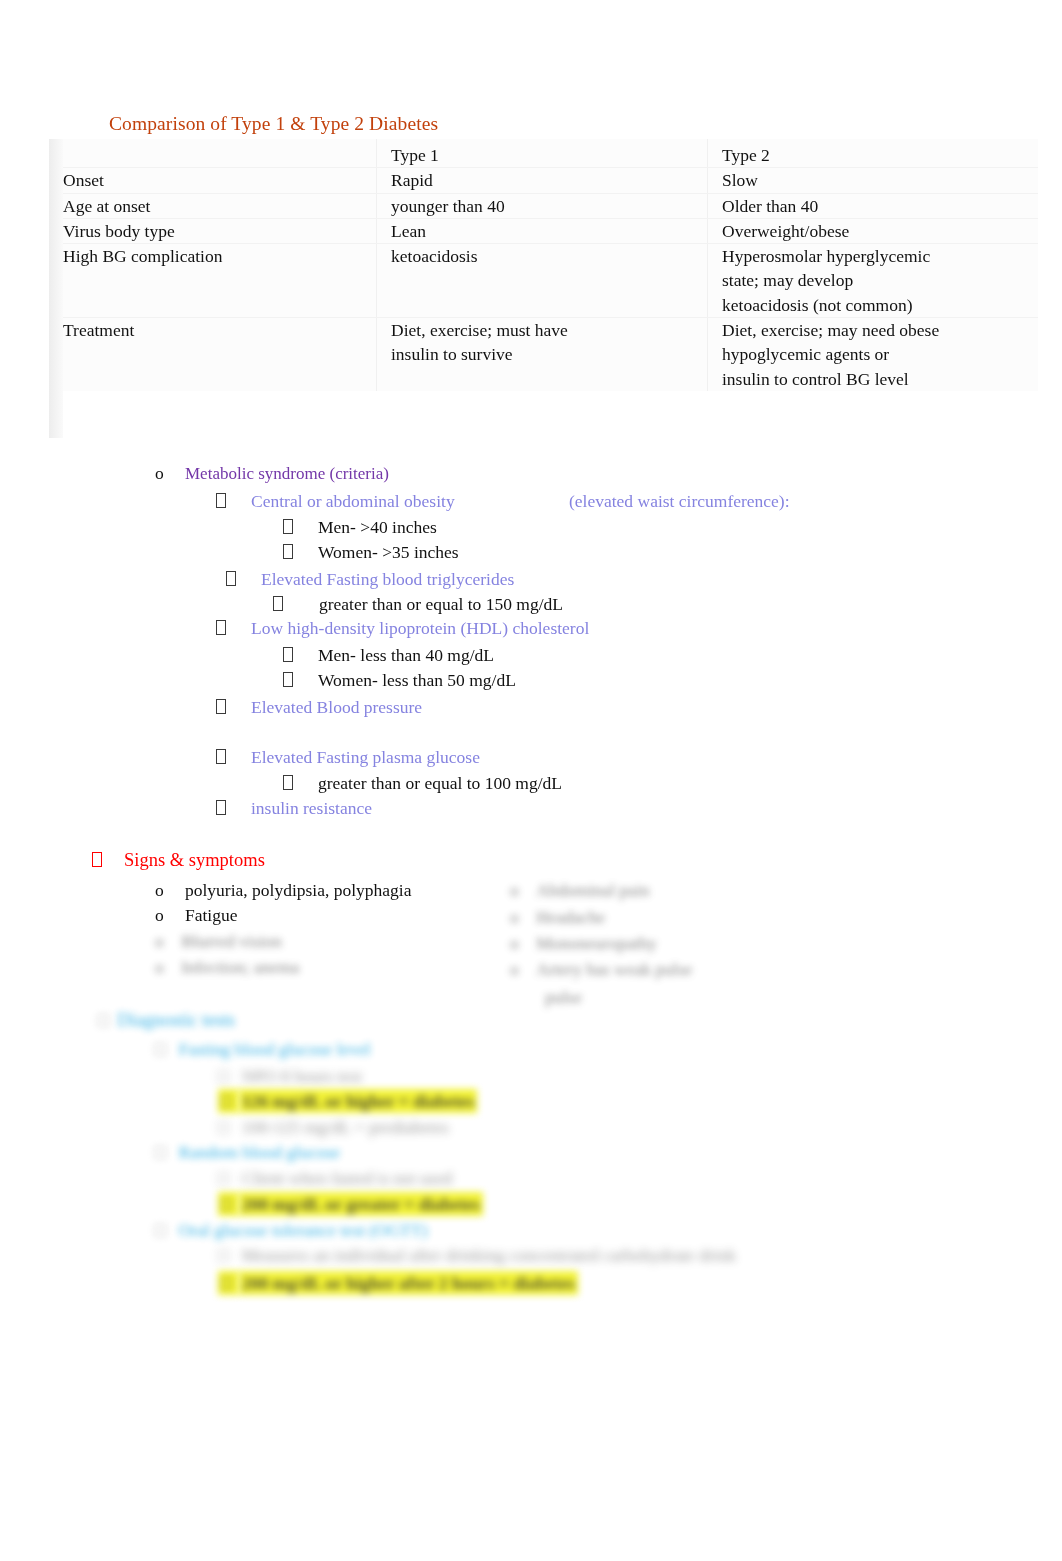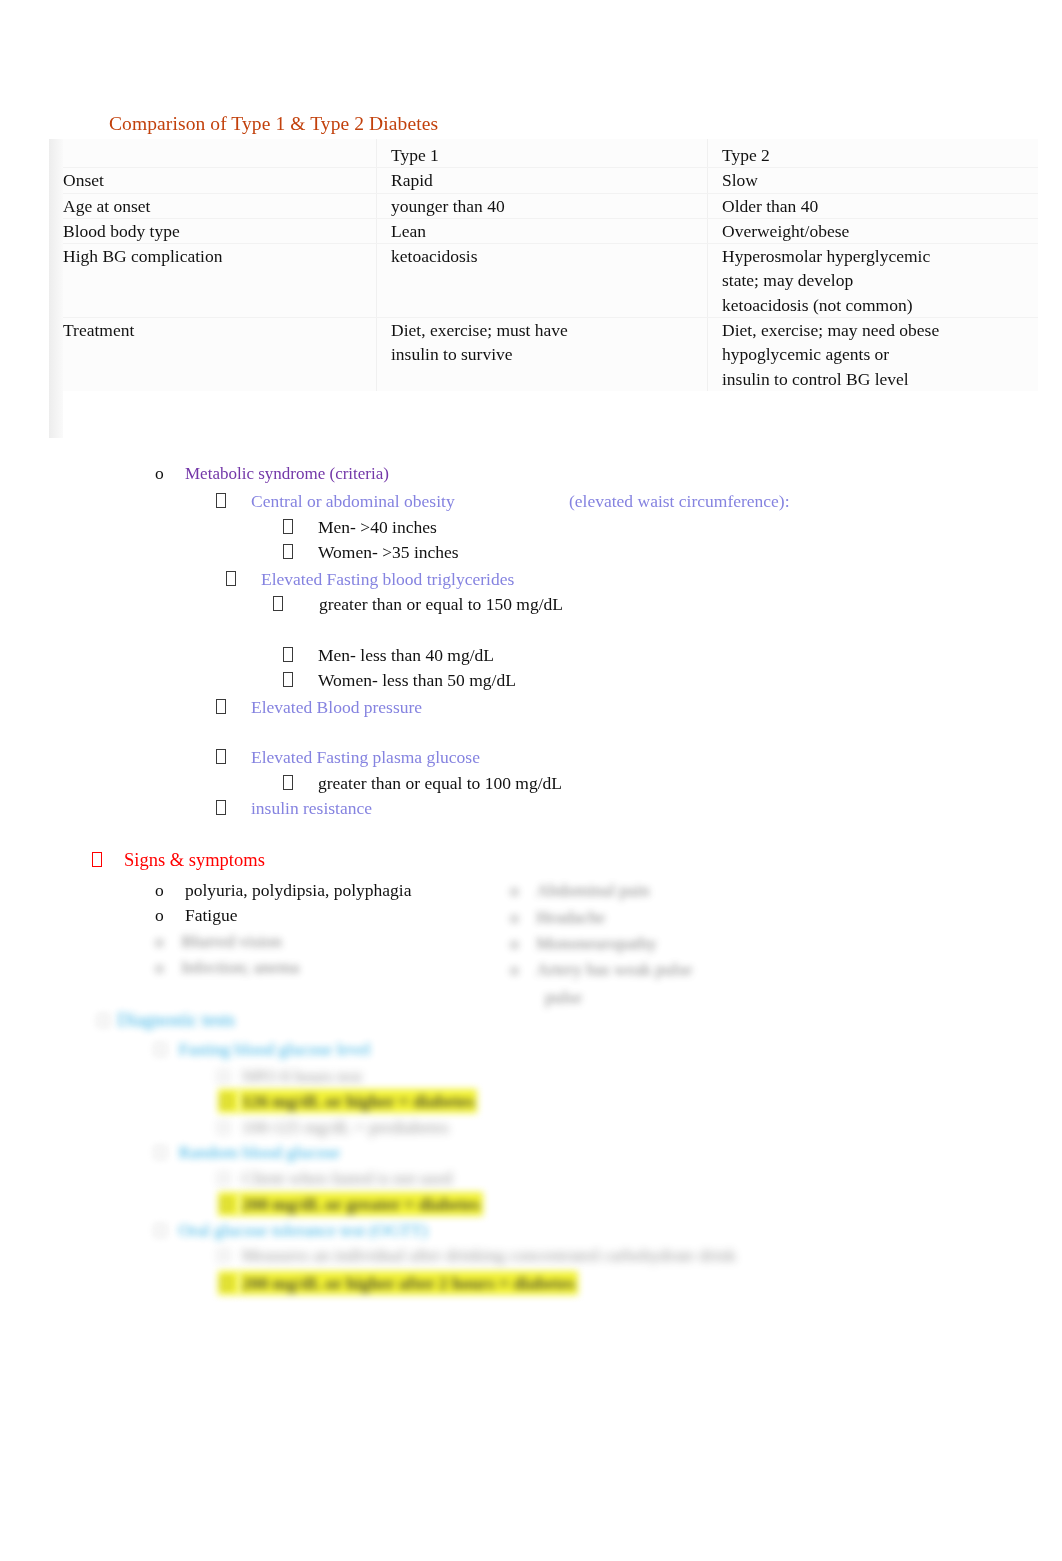--- a/index.html
+++ b/index.html
@@ -152,21 +152,21 @@
       <td class="c0">Onset</td>
       <td class="c1">Rapid</td>
       <td class="c2">Slow</td>
     </tr>
     <tr>
       <td class="c0">Age at onset</td>
       <td class="c1">younger than 40</td>
       <td class="c2">Older than 40</td>
     </tr>
     <tr>
-      <td class="c0">Blood body type</td>
+      <td class="c0">Virus body type</td>
       <td class="c1">Lean</td>
       <td class="c2">Overweight/obese</td>
     </tr>
     <tr>
       <td class="c0">
         <span class="cell-line">High BG complication</span>
         <span class="cell-pad"></span>
         <span class="cell-pad"></span>
       </td>
       <td class="c1">ketoacidosis</td>
@@ -220,20 +220,24 @@
 
   <div class="ol-row" style="left:216px; top:568px;padding-left:10px;">
     <span class="ol-marker" style="width:35px;"><span class="tofu"></span></span>
     <span class="ol-text c-peri">Elevated Fasting blood triglycerides</span>
   </div>
   <div class="ol-row" style="left:273px; top:593px;gap:11px;">
     <span class="ol-marker" style="width:35px;"><span class="tofu"></span></span>
     <span class="ol-text c-black">greater than or equal to 150 mg/dL</span>
   </div>
 
+  <div class="ol-row" style="left:216px; top:617px;">
+    <span class="ol-marker" style="width:35px;"><span class="tofu"></span></span>
+    <span class="ol-text c-peri">Low high-density lipoprotein (HDL) cholesterol</span>
+  </div>
   <div class="ol-row" style="left:283px; top:644px;align-items:flex-end;">
     <span class="ol-marker" style="width:35px;"><span class="tofu"></span></span>
     <span class="ol-text c-black">Men- less than 40 mg/dL</span>
   </div>
   <div class="ol-row" style="left:283px; top:669px;">
     <span class="ol-marker" style="width:35px;"><span class="tofu"></span></span>
     <span class="ol-text c-black">Women- less than 50 mg/dL</span>
   </div>
 
   <div class="ol-row" style="left:216px; top:696px;">

